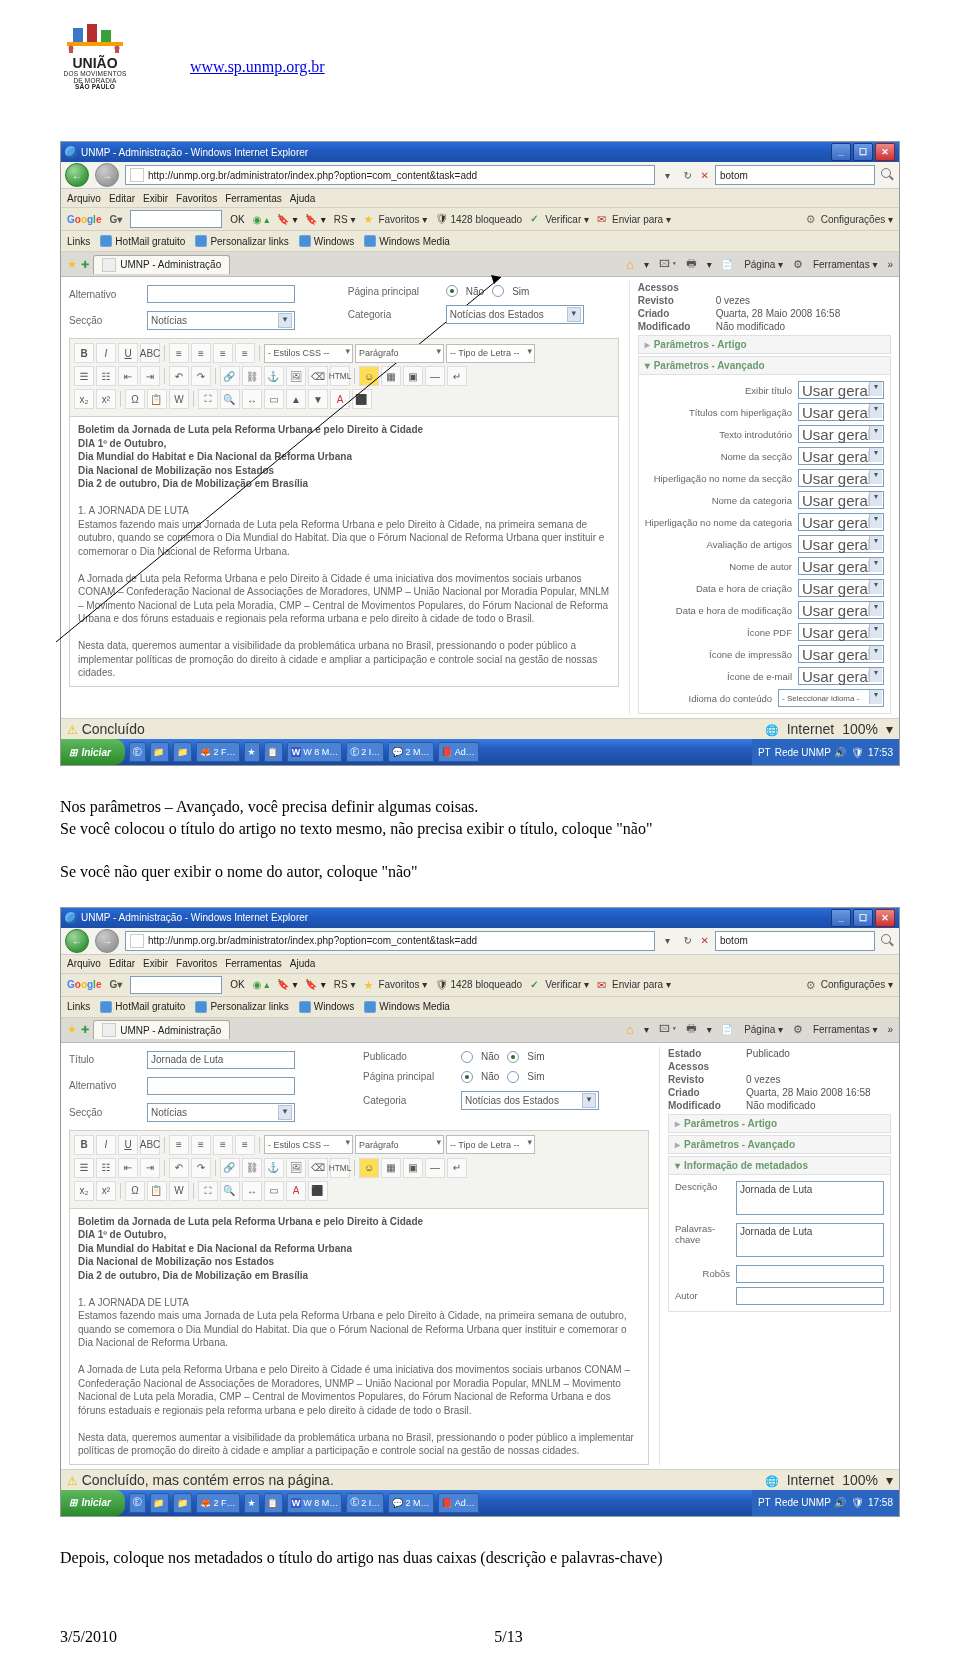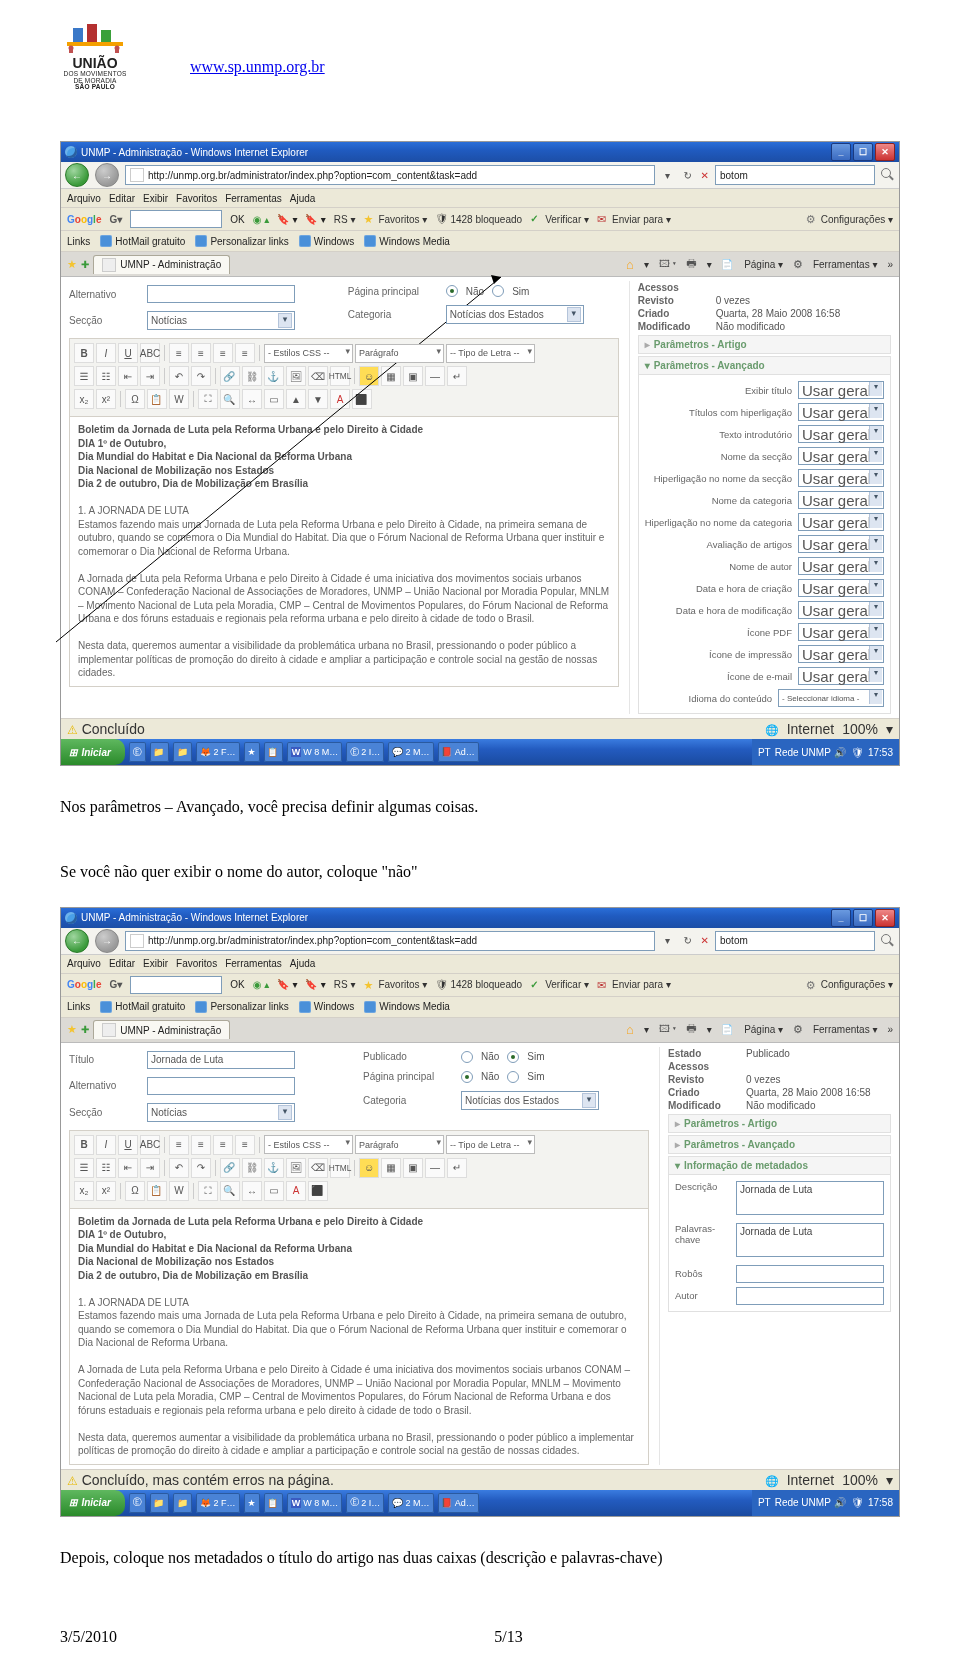--- a/index.html
+++ b/index.html
@@ -744,21 +744,21 @@
       <span>Rede UNMP</span>
       <span>🔊</span>
         <span>🛡</span>
       <span>17:53</span>
     </div>
   </div>
 </div>
 
 <div class="body-text">
   <span>Nos parâmetros – Avançado, você precisa definir algumas coisas.</span><br>
-  <br>
+  <span>Se você colocou o título do artigo no texto mesmo, não precisa exibir o título, coloque "não"</span><br>
   <br>
   <span>Se você não quer exibir o nome do autor, coloque "não"</span>
 </div>
 
 <div class="screenshot-wrap" style="margin-top:24px;">
   <div class="titlebar">
     <div class="titlebar-left">
       <span class="ie-icon"></span>
       <span>UNMP - Administração - Windows Internet Explorer</span>
     </div>
@@ -1030,21 +1030,21 @@
         <div class="accordion-body">
           <div class="param-row" style="align-items:flex-start;">
             <span class="plabel" style="width:55px;flex:none;text-align:left;">Descrição</span>
             <div class="meta-textarea">Jornada de Luta</div>
           </div>
           <div class="param-row" style="align-items:flex-start; margin-top:4px;">
             <span class="plabel" style="width:55px;flex:none;text-align:left;">Palavras-chave</span>
             <div class="meta-textarea">Jornada de Luta</div>
           </div>
           <div class="param-row" style="margin-top:4px;">
-            <span class="plabel" style="width:55px;flex:none;text-align:left;">Robôs</span>
+            <span class="plabel" style="width:55px;flex:none;text-align:right;">Robôs</span>
             <span class="form-input" style="width:140px;"></span>
           </div>
           <div class="param-row">
             <span class="plabel" style="width:55px;flex:none;text-align:left;">Autor</span>
             <span class="form-input" style="width:140px;"></span>
           </div>
         </div>
       </div>
     </div>
   </div>

